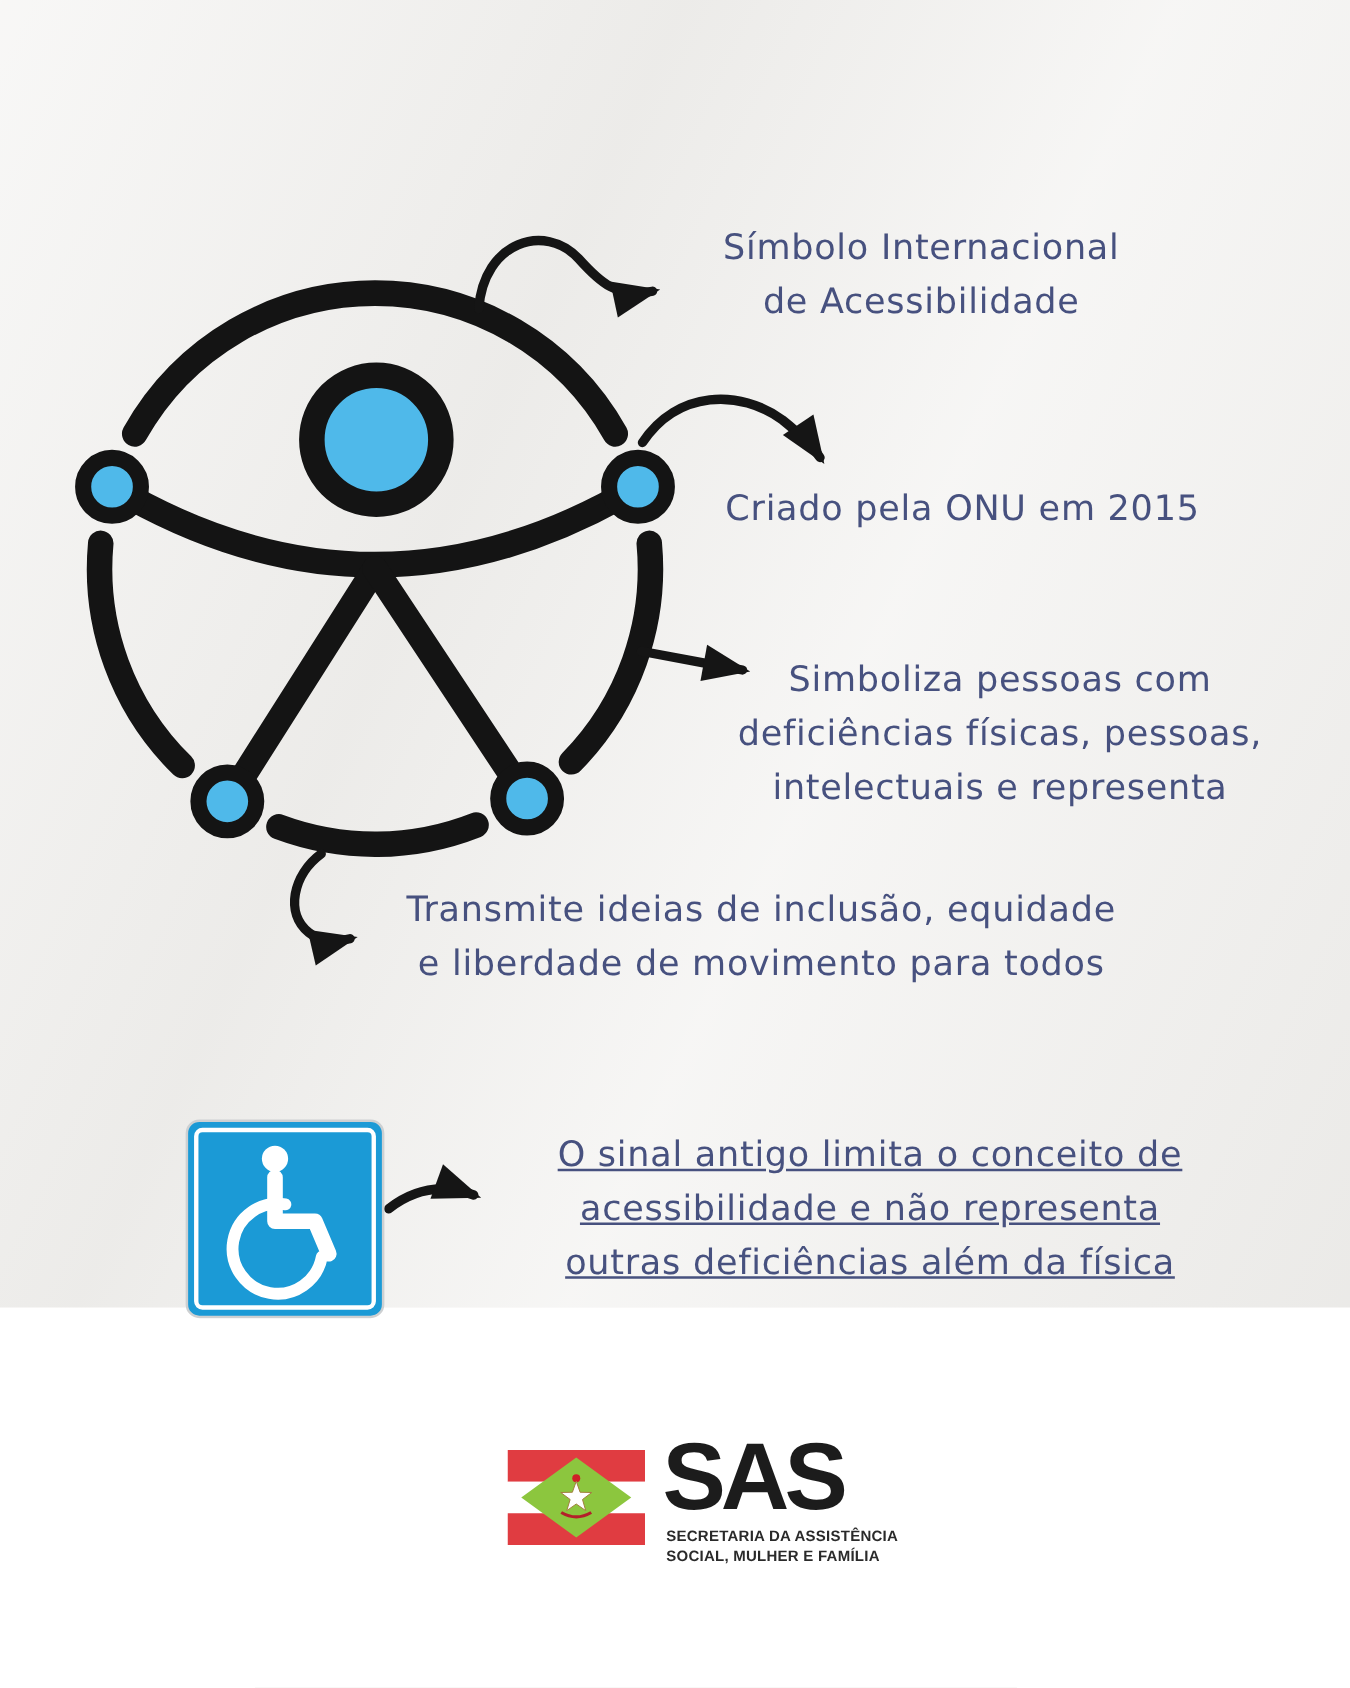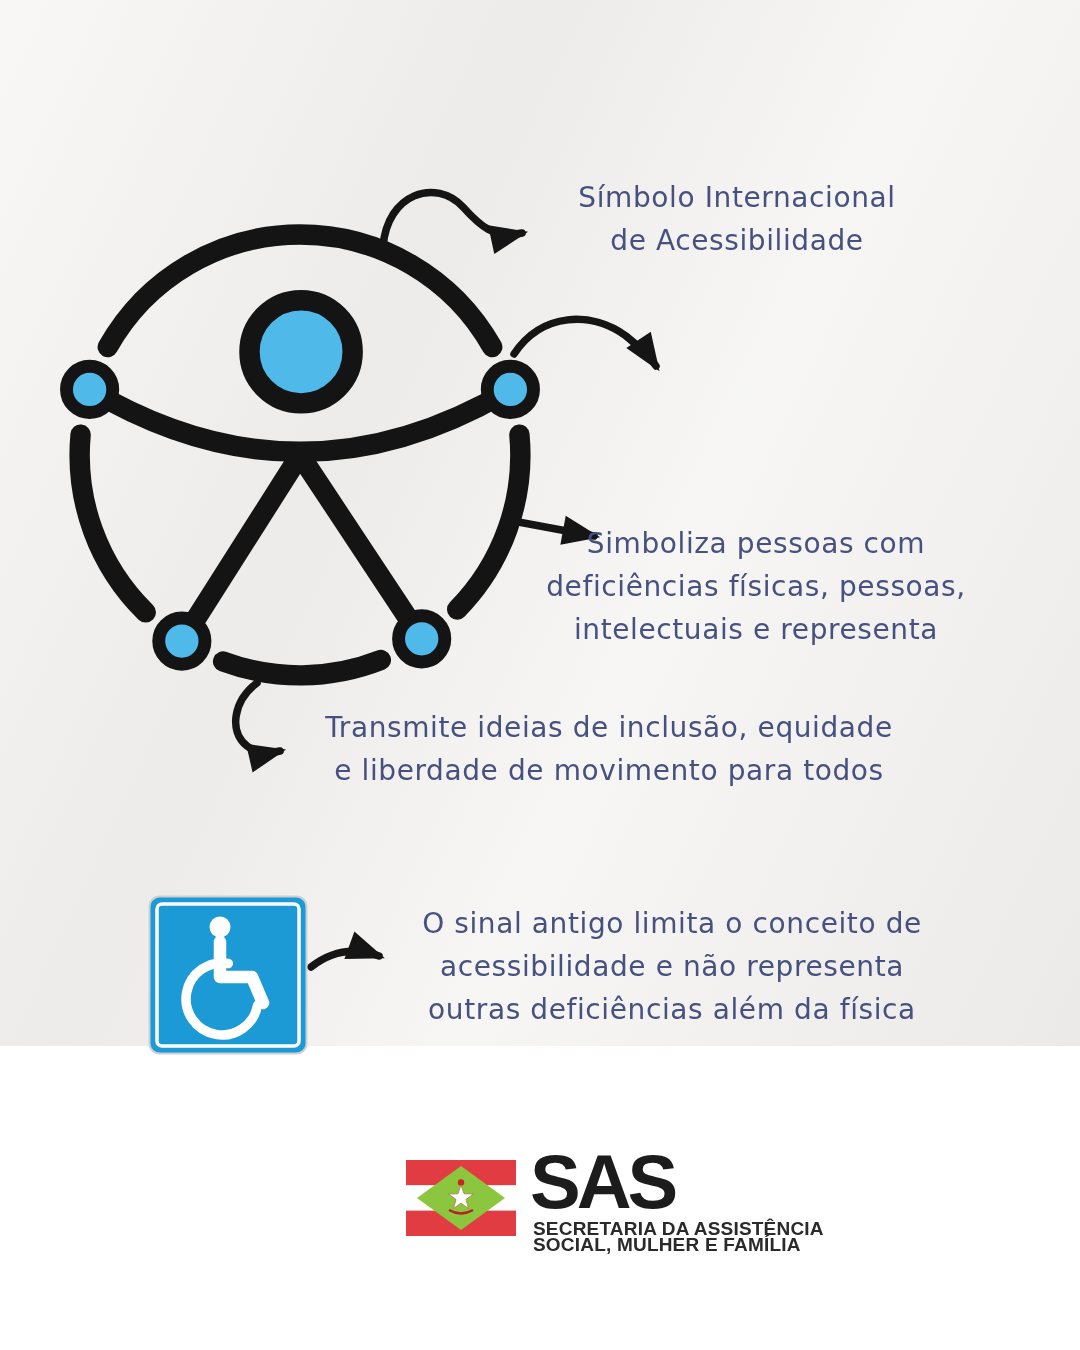--- a/index.html
+++ b/index.html
@@ -32,21 +32,21 @@
     font-weight:bold;
     font-size:76px;
     letter-spacing:-4px;
     line-height:72px;
   }
   .sas-sub{
     position:absolute;left:533px;top:1221px;
     color:#2a2a2a;
     font-family:"Liberation Sans",sans-serif;
     font-weight:bold;
-    font-size:19px;
+    font-size:12px;
     letter-spacing:0.2px;
     line-height:16px;
     white-space:nowrap;
   }
 </style>
 </head>
 <body>
 
 <div class="canvas">
 
@@ -85,33 +85,36 @@
       <path d="M 257 683 C 234 700 228 731 247 746 C 257 754 267 754 280 751" marker-end="url(#ah)"></path>
       <path d="M 311 967 C 334 949 357 948 379 956" marker-end="url(#ah)"></path>
     </g>
   </svg>
 
   <div class="note" style="left:737px;top:176px;">
     <div>Símbolo Internacional</div>
     <div>de Acessibilidade</div>
   </div>
 
+  <div class="note" style="left:770px;top:385px;">
+    <div>Criado pela ONU em 2015</div>
+  </div>
 
-  <div class="note" style="left:756px;top:522px;">
+  <div class="note" style="left:800px;top:522px;">
     <div>Simboliza pessoas com</div>
     <div>deficiências físicas, pessoas,</div>
     <div>intelectuais e representa</div>
   </div>
 
   <div class="note" style="left:609px;top:706px;">
     <div>Transmite ideias de inclusão, equidade</div>
     <div>e liberdade de movimento para todos</div>
   </div>
 
-  <div class="note" style="left:672px;top:902px;">
+  <div class="note" style="left:696px;top:902px;text-decoration:underline;">
     <div>O sinal antigo limita o conceito de</div>
     <div>acessibilidade e não representa</div>
     <div>outras deficiências além da física</div>
   </div>
 
   <svg class="abs" style="left:148px;top:895px;" width="160" height="160" viewBox="0 0 160 160">
     <rect x="1.5" y="1.5" width="157" height="157" rx="10" fill="#1b9ad6" stroke="#cdd0d2" stroke-width="2"></rect>
     <rect x="9" y="9" width="142" height="142" rx="5" fill="none" stroke="#ffffff" stroke-width="3.5"></rect>
     <g>
       <circle cx="72" cy="32" r="10.5" fill="#ffffff"></circle>

